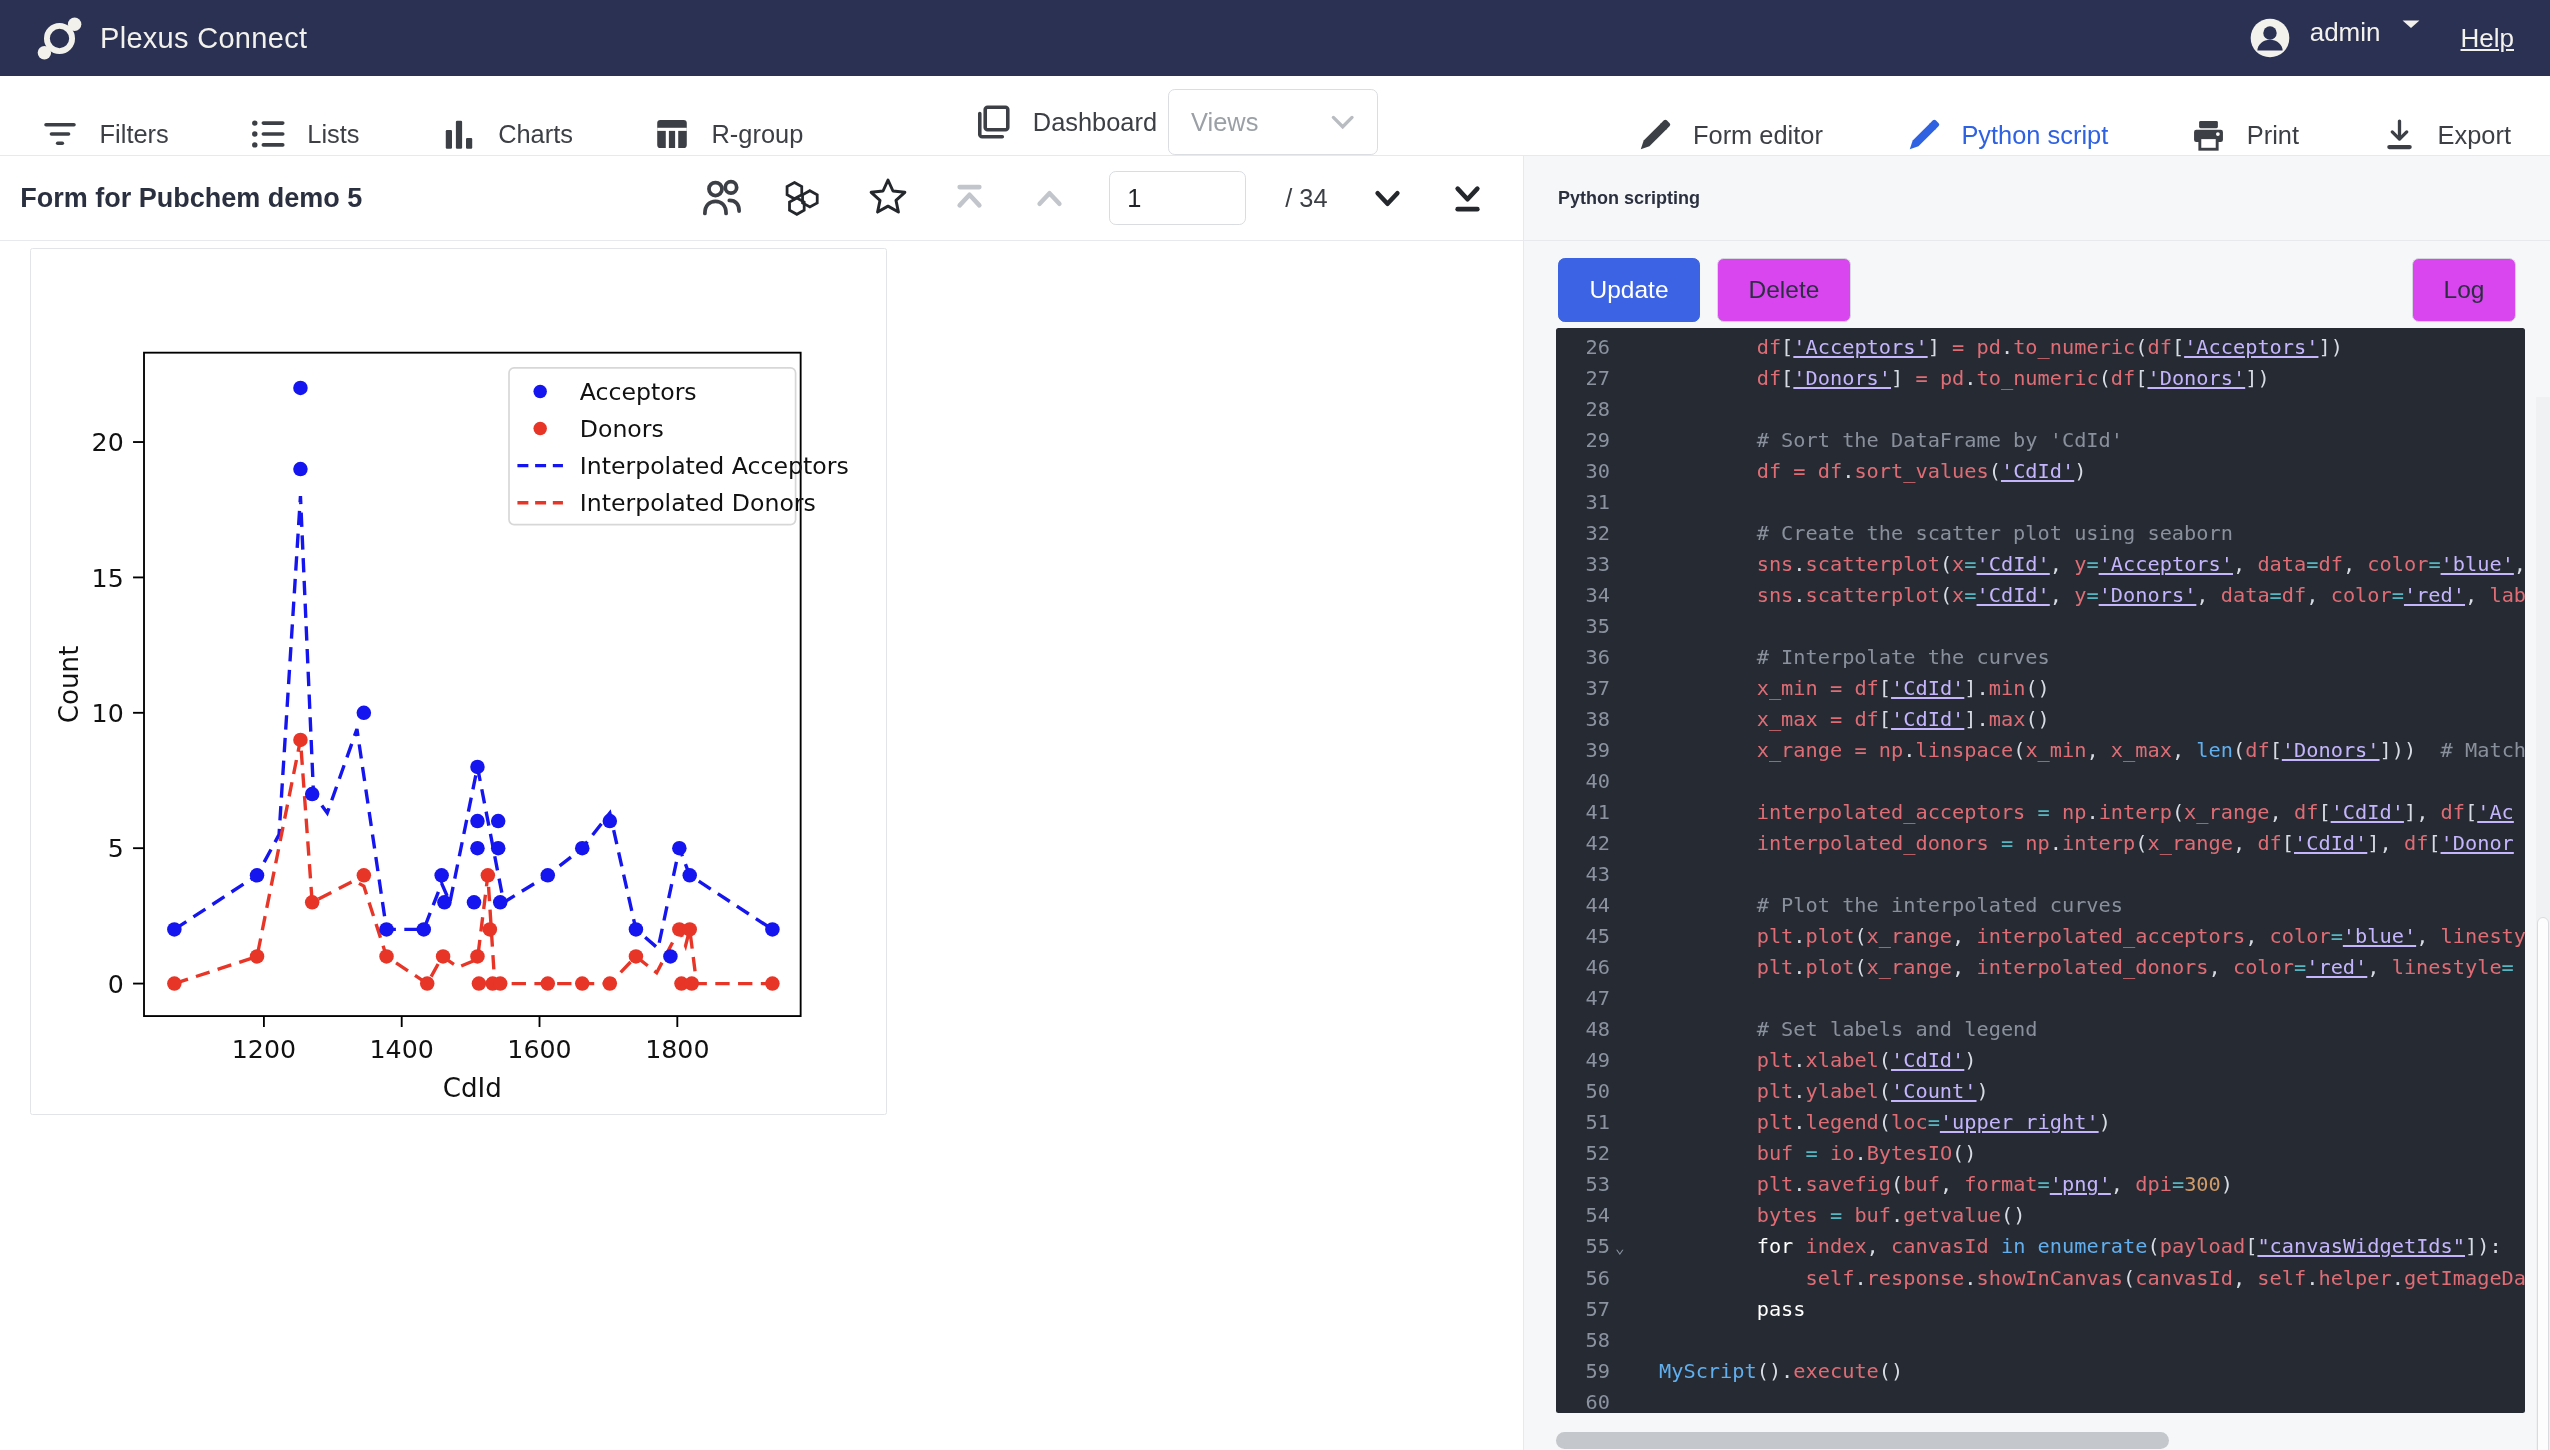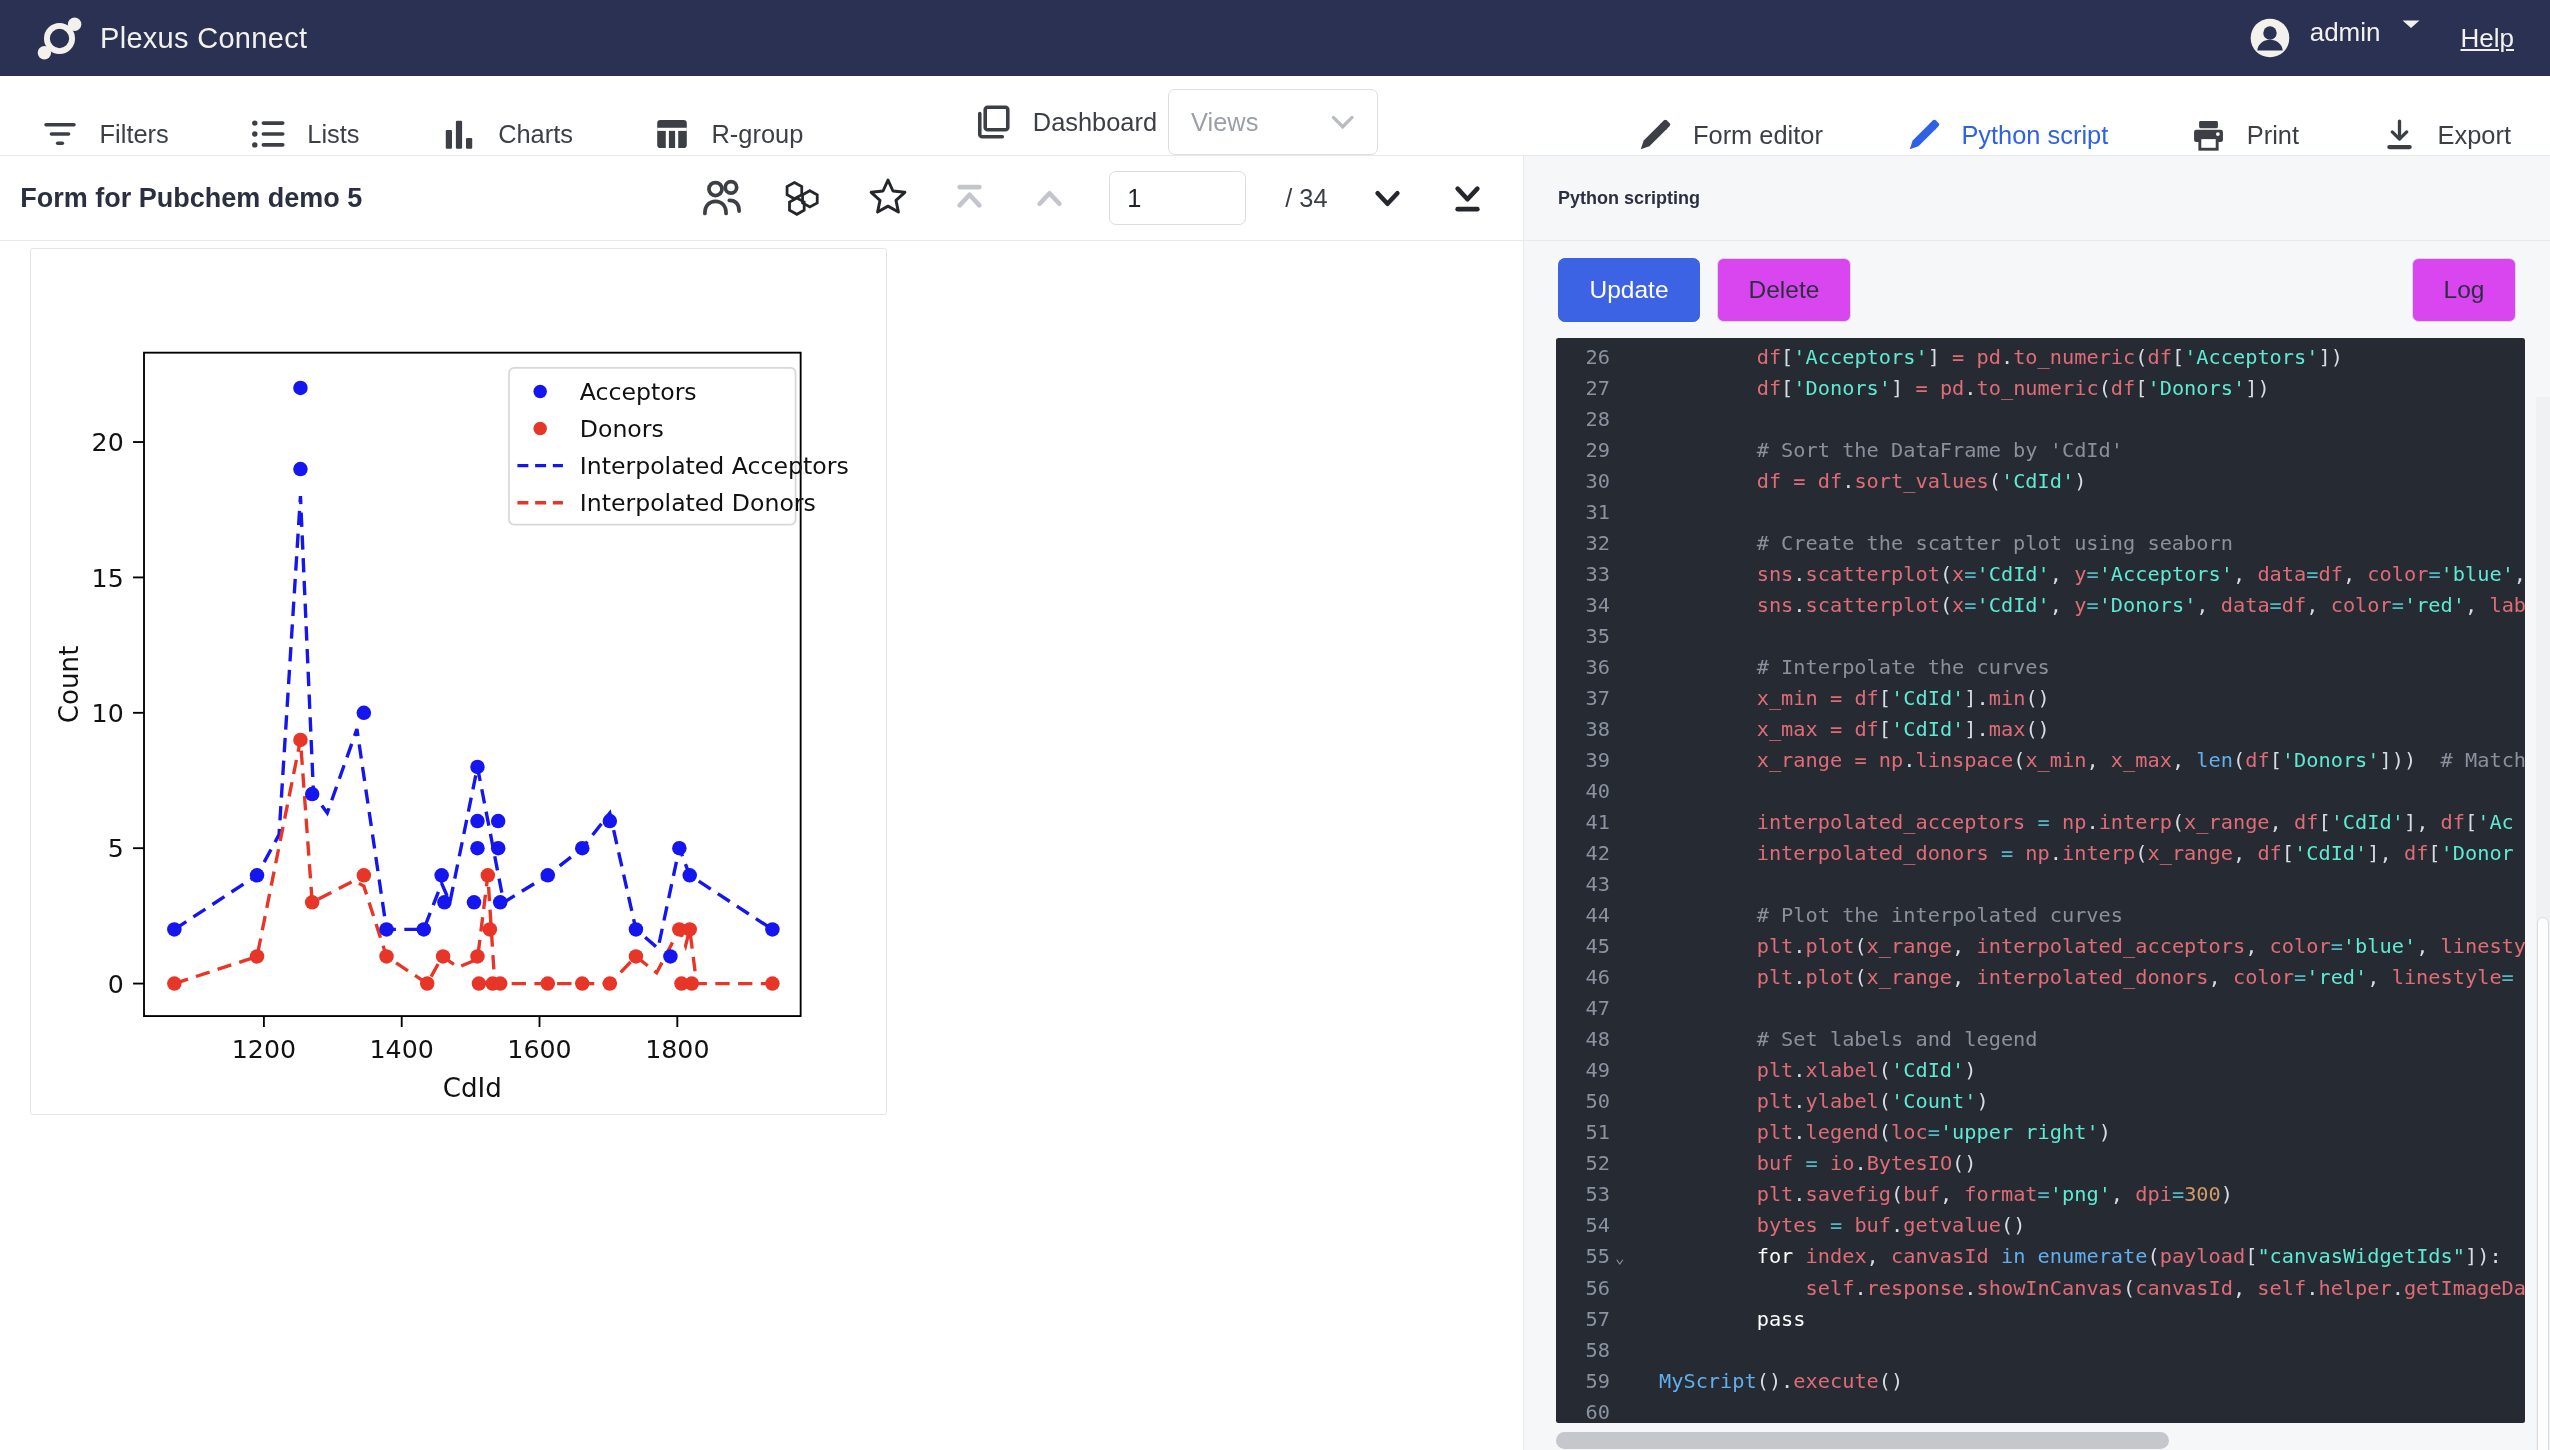--- a/index.html
+++ b/index.html
@@ -33,27 +33,27 @@
   .form-body{position:relative;height:1209px;background:#fff;}
   .chart-card{position:absolute;left:30px;top:6.8px;width:857px;height:867px;background:#fff;border:1.7px solid #e3e4e7;border-radius:2.5px;box-sizing:border-box;}
   
   .py-panel{width:1027px;background:#f6f7f9;border-left:1.7px solid #e7e9ec;box-sizing:border-box;position:relative;}
   .py-header{height:85px;border-bottom:1.7px solid #e7e9ec;display:flex;align-items:center;padding:0 34px;box-sizing:border-box;font-size:18px;font-weight:700;color:#2b3040;}
   .py-actions{height:97px;display:flex;align-items:center;padding:0 34px;gap:17px;box-sizing:border-box;}
   .btn{height:64px;border-radius:6.8px;font-size:24.5px;display:inline-flex;align-items:center;justify-content:center;padding:0 30.5px;box-sizing:border-box;cursor:pointer;font-family:"Liberation Sans",sans-serif;}
   .btn-primary{background:#3b63e4;border:1.7px solid #3b63e4;color:#fff;}
   .btn-secondary{background:#d946ef;border:1.7px solid #d5d9de;color:#2b3040;}
   .btn-log{margin-left:auto;}
-  .editor{position:absolute;left:32px;top:182px;width:969px;height:1085px;background:#262b33;border-radius:2.5px;overflow:hidden;font-family:"DejaVu Sans Mono",monospace;font-size:20.3px;line-height:31px;padding-top:4.2px;box-sizing:border-box;cursor:text;}
+  .editor{position:absolute;left:32px;top:172px;width:969px;height:1085px;background:#262b33;border-radius:2.5px;overflow:hidden;font-family:"DejaVu Sans Mono",monospace;font-size:20.3px;line-height:31px;padding-top:4.2px;box-sizing:border-box;cursor:text;}
   .crow{display:flex;white-space:pre;}
   .gut{width:81px;flex:none;color:#8b92a0;position:relative;}
   .gut .num{display:inline-block;width:54px;text-align:right;}
   .gut .fold{color:#8b92a0;font-size:16px;margin-left:5.1px;}
   .codeln{padding-left:22px;flex:none;}
-  .tw{color:#d7dce4;} .tr{color:#e06c75;} .tg{color:#5eead4;} .tc{color:#56b6c2;}
+  .tw{color:#d7dce4;} .tr{color:#e06c75;} .tg{color:#c4b5fd;text-decoration:underline;} .tc{color:#56b6c2;}
   .tb{color:#61afef;} .tp{color:#ffffff;} .to{color:#d19a66;} .tm{color:#8a909c;}
   .hscroll{position:absolute;left:32px;top:1276px;width:969px;height:17px;}
   .hthumb{width:613px;height:17px;background:#c4c7cb;border-radius:8.5px;cursor:pointer;}
   .vscroll{position:absolute;right:0;top:241px;width:14.4px;height:1209px;background:#eff1f3;}
   .vthumb{position:absolute;right:0.8px;top:520px;width:12.7px;height:662px;background:#fdfdfd;border:0.8px solid #d9dcdf;border-radius:6.8px;box-sizing:border-box;cursor:pointer;}
   .stroke-ic{stroke:#3c4046;fill:none;stroke-width:4.6;stroke-linecap:round;stroke-linejoin:round;}
   .fill-ic{fill:#3c4046;}
 </style>
 </head>
 <body>

